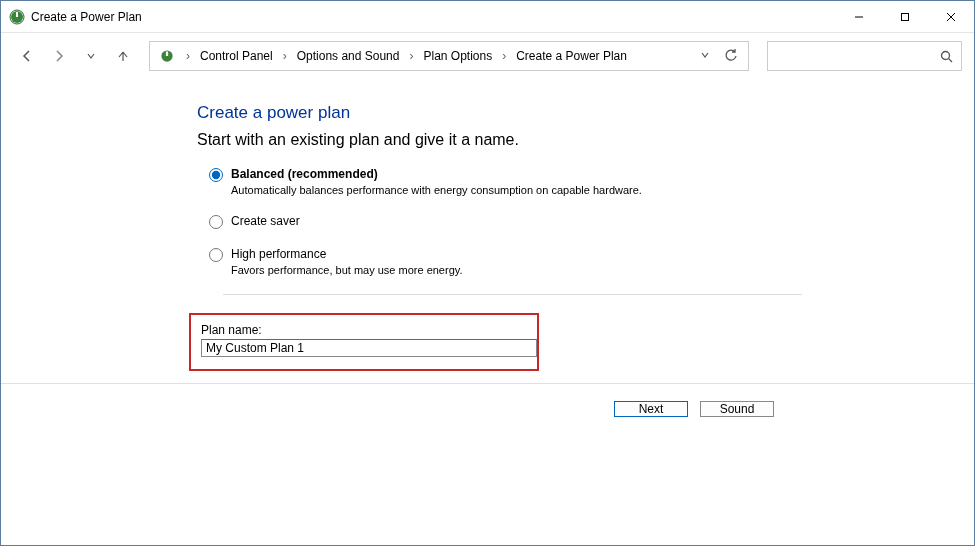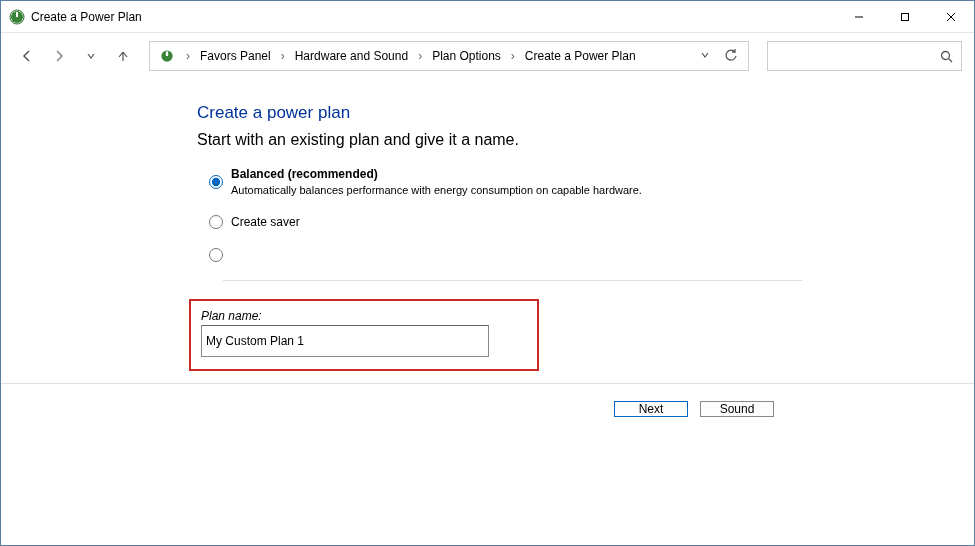--- a/index.html
+++ b/index.html
@@ -89,42 +89,42 @@
     color: #003399;
     font-size: 17px;
     font-weight: 400;
     margin-bottom: 8px;
   }
   .page-sub {
     font-size: 16px;
     margin-bottom: 18px;
   }
   .radio-group { margin-left: 12px; }
-  .radio-item { display: flex; align-items: center; margin-bottom: 18px; }
+  .radio-item { display: flex; align-items: flex-start; margin-bottom: 18px; }
   .radio-item input[type=radio] {
     margin-top: 1px;
     width: 14px; height: 14px;
     accent-color: #0067c0;
     margin-right: 8px;
   }
   .radio-label { font-weight: bold; font-size: 12px; }
   .radio-desc { font-size: 11px; margin-top: 3px; }
   hr.sep { border: none; border-top: 1px solid #ddd; margin: 12px 0 18px 26px; }
   .plan-name-block {
     margin-left: -8px;
     border: 2px solid #c62828;
     padding: 8px 10px 12px 10px;
     width: 350px;
   }
-  .plan-name-label { font-size: 12px; margin-bottom: 2px; font-style: italic; }
+  .plan-name-label { font-size: 12px; margin-bottom: 2px; }
   .plan-name-input {
-    width: 288px;
+    width: 336px;
     border: 1px solid #888;
     border-top-color: #666;
-    padding: 8px 4px;
+    padding: 1px 4px;
     font-family: inherit;
     font-size: 12px;
   }
   
   .footer-divider { border-top: 1px solid #e0e0e0; margin-top: 12px; }
   .footer {
     height: 50px;
     display: flex;
     align-items: center;
     justify-content: flex-end;
@@ -196,23 +196,23 @@
         <path d="M7 3 L3 8 M7 3 L11 8 M7 3 L7 12" fill="none" stroke="#555" stroke-width="1.2"></path>
       </svg>
   </div>
 
   <div class="breadcrumb-box">
     <svg class="bc-icon cp-svg" viewBox="0 0 16 16">
       <circle cx="8" cy="8" r="5" fill="#3a843a"></circle>
         <rect x="7" y="4" width="2" height="4" fill="#fff"></rect>
     </svg>
     <span class="bc-sep">›</span>
-    <span class="bc-item">Favors Panel</span>
-    <span class="bc-sep">›</span>
-    <span class="bc-item">Hardware and Sound</span>
+    <span class="bc-item">Control Panel</span>
+    <span class="bc-sep">›</span>
+    <span class="bc-item">Options and Sound</span>
     <span class="bc-sep">›</span>
     <span class="bc-item">Plan Options</span>
     <span class="bc-sep">›</span>
     <span class="bc-item">Create a Power Plan</span>
     <div class="bc-spacer"></div>
     <span class="bc-chevron">
       <svg width="10" height="10" viewBox="0 0 10 10">
           <path d="M2 3 L5 7 L8 3" fill="none" stroke="#555" stroke-width="1.2"></path>
         </svg>
     </span>
@@ -246,20 +246,24 @@
         </div>
       </label>
       <label class="radio-item">
         <input type="radio" name="plan" style="">
         <div>
           <div class="radio-label" style="font-weight:normal">Create saver</div>
         </div>
       </label>
       <label class="radio-item">
         <input type="radio" name="plan" style="">
+        <div>
+          <div class="radio-label" style="font-weight:normal">High performance</div>
+          <div class="radio-desc">Favors performance, but may use more energy.</div>
+        </div>
       </label>
     </div>
 
     <hr class="sep">
 
     <div class="plan-name-block">
       <div class="plan-name-label">Plan name:</div>
       <input class="plan-name-input" type="text" value="My Custom Plan 1" style="">
     </div>
   </div>

